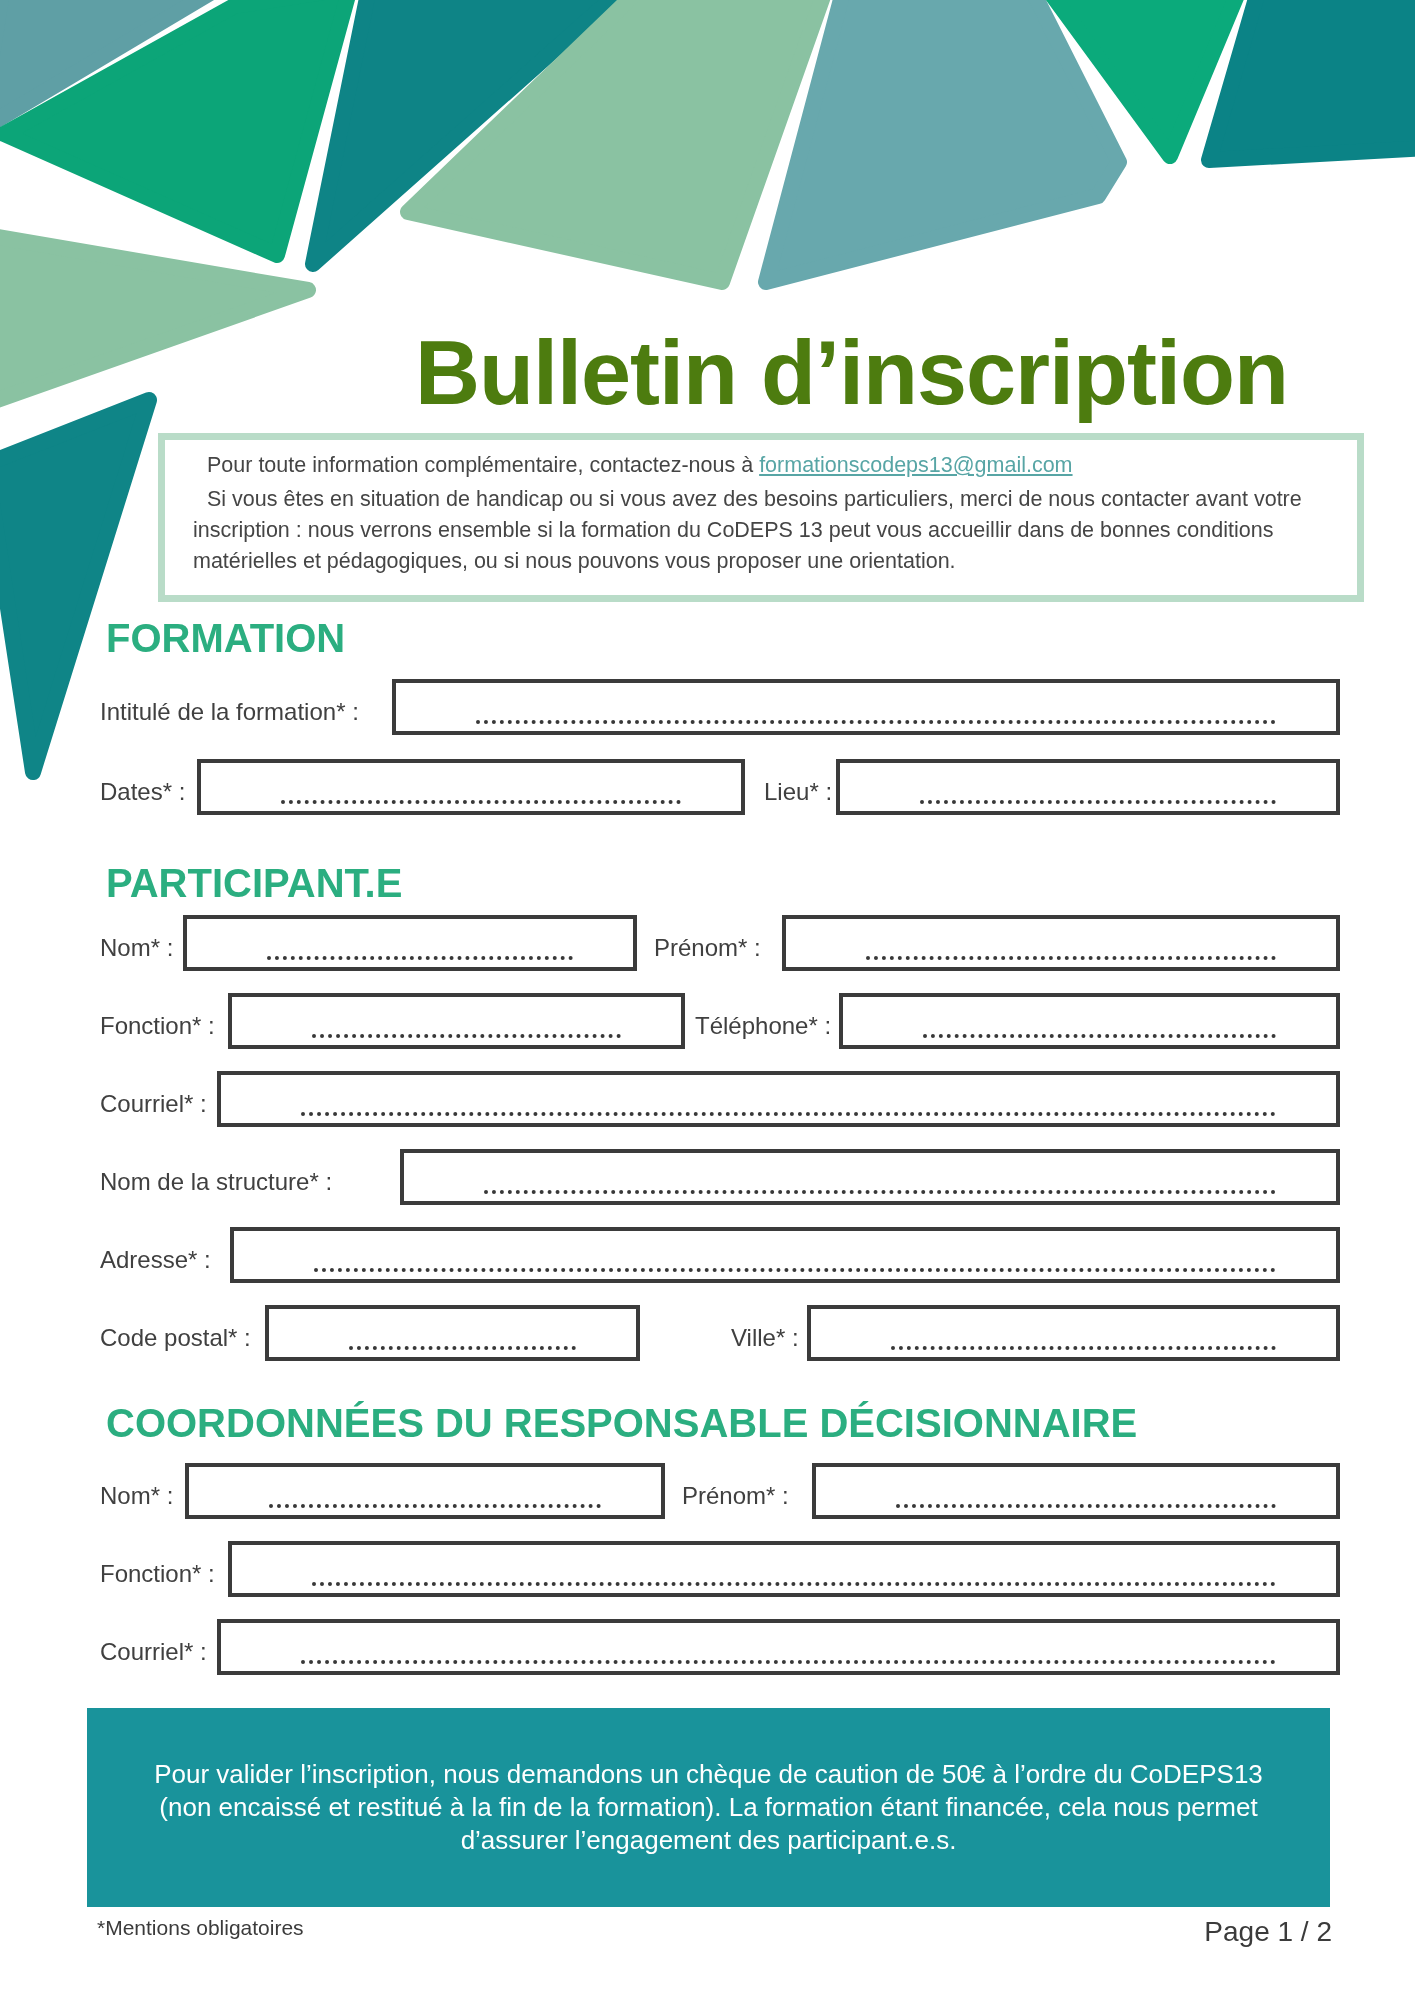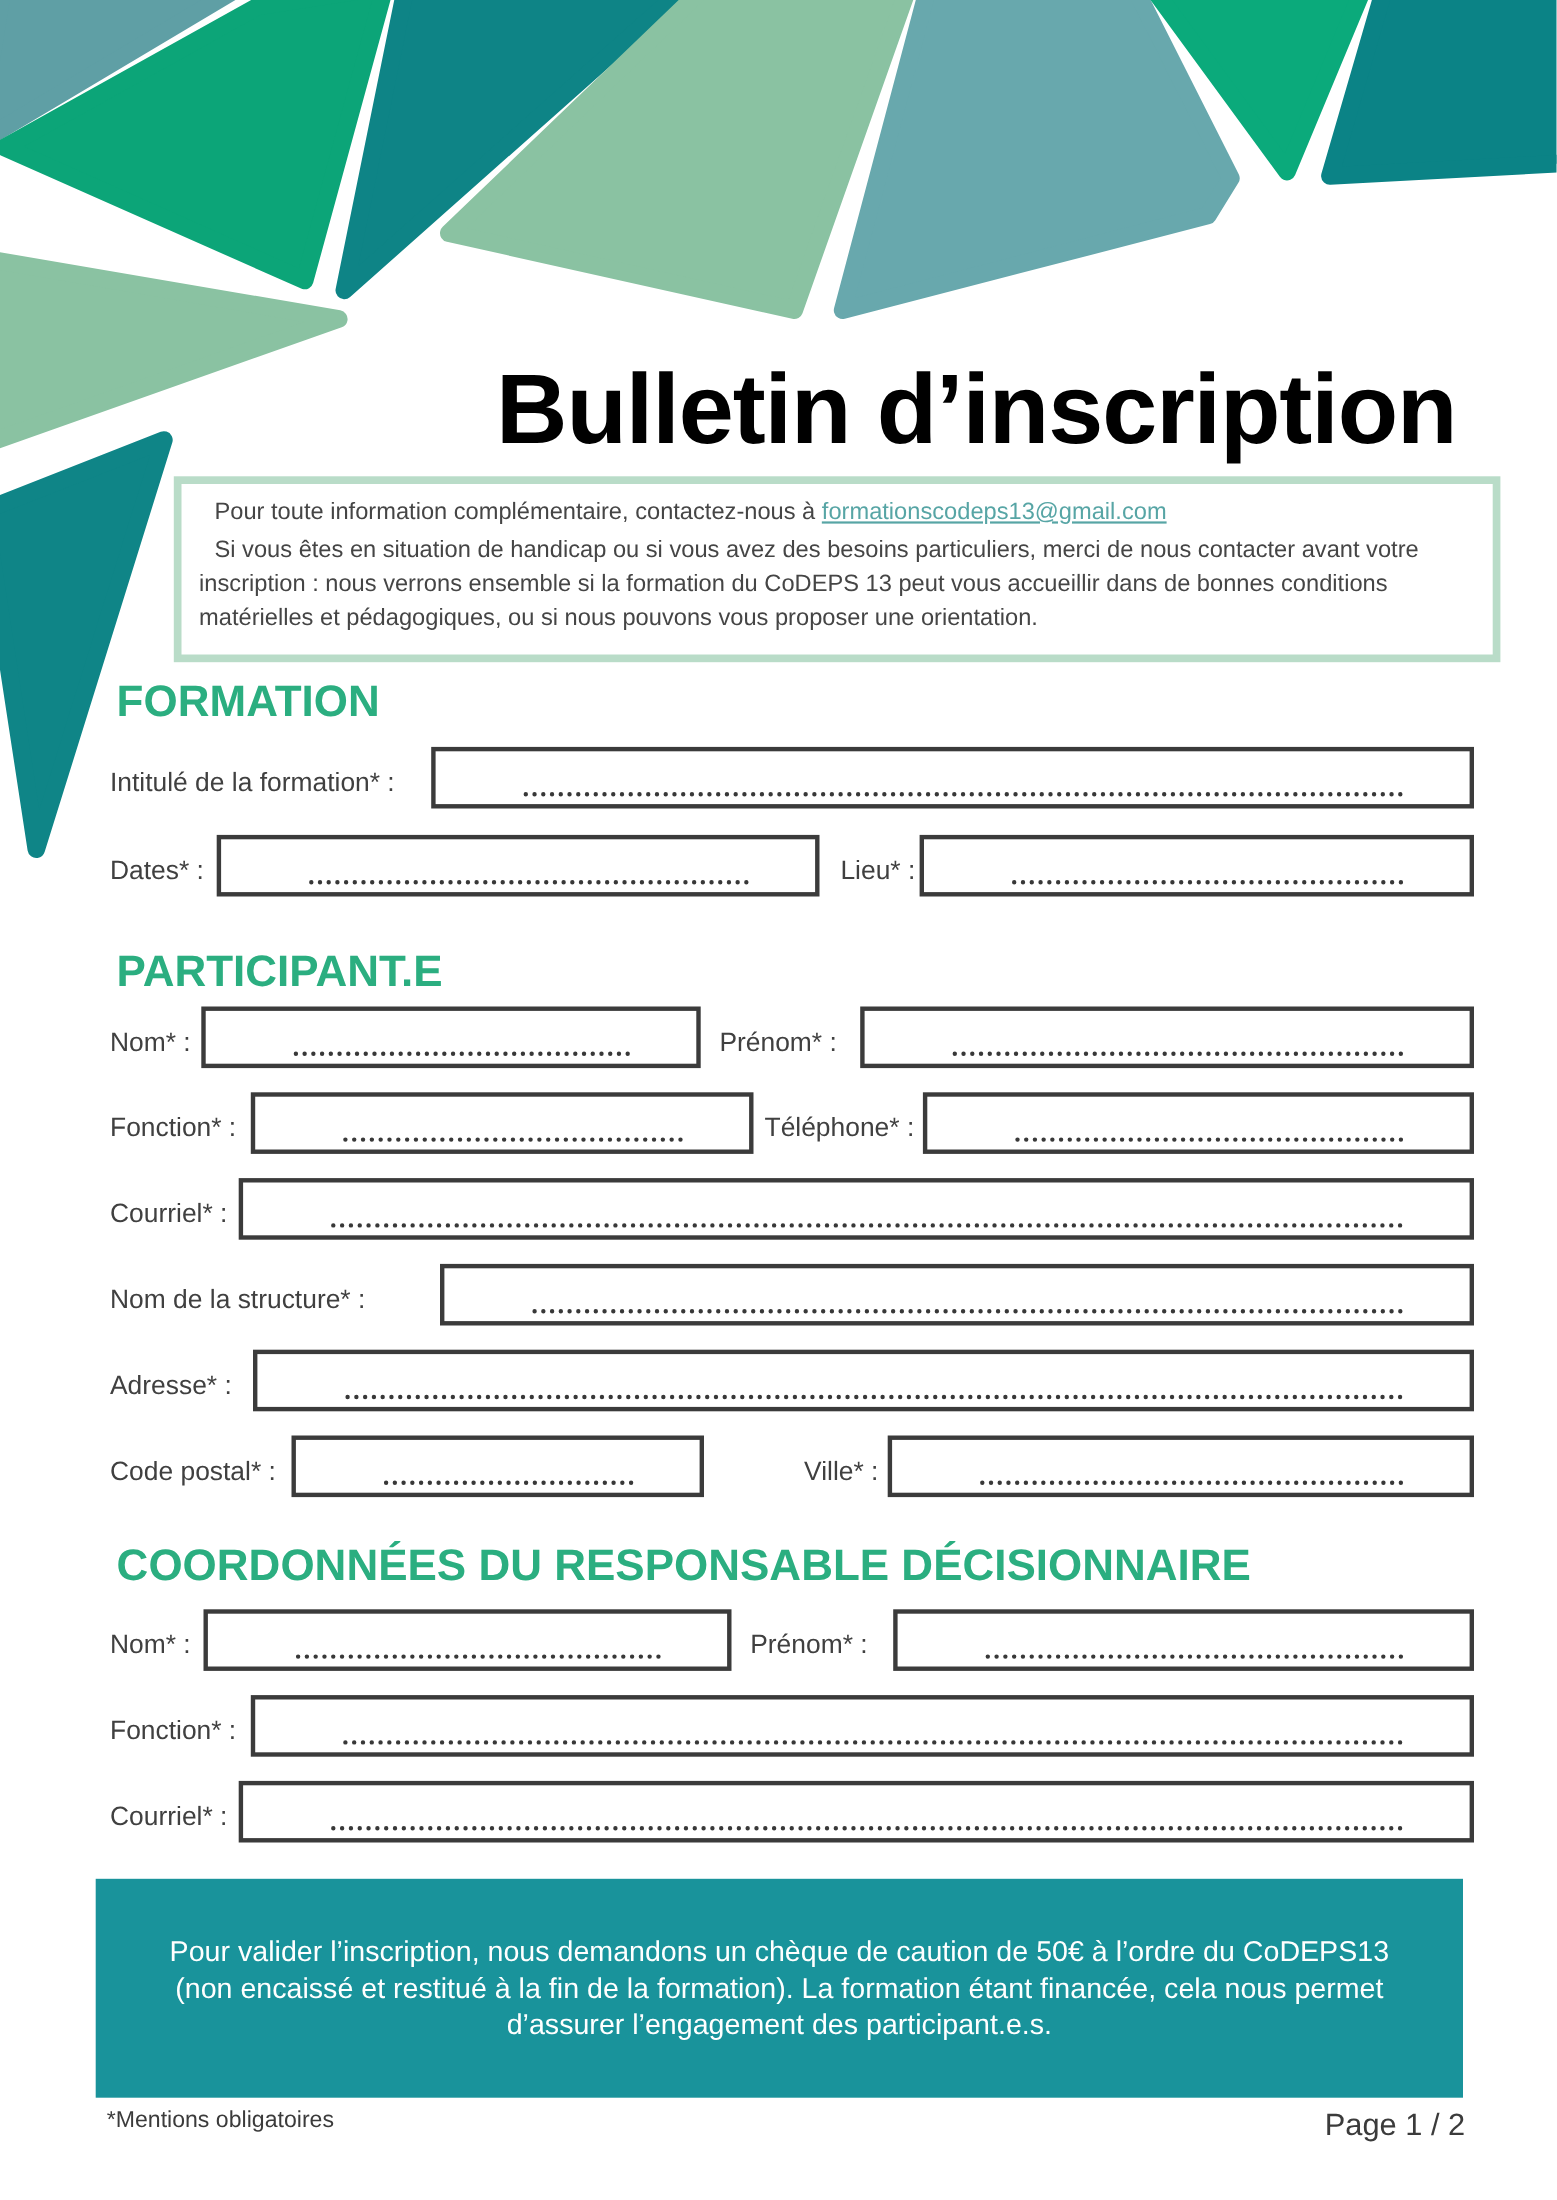--- a/index.html
+++ b/index.html
@@ -4,31 +4,31 @@
 <style>
   html,body{margin:0;padding:0;}
   body{
     width:1415px;height:2000px;position:relative;background:#ffffff;
     font-family:"Liberation Sans","DejaVu Sans",sans-serif;
     overflow:hidden;
   }
   #deco{position:absolute;left:0;top:0;width:1415px;height:800px;pointer-events:none;}
   #deco polygon{stroke-width:16;stroke-linejoin:round;}
   .page-title{
-    position:absolute;left:420px;top:328px;width:935px;
-    font-size:90px;font-weight:bold;color:#000000;text-align:center;
+    position:absolute;left:384px;top:328px;width:935px;
+    font-size:90px;font-weight:bold;color:#4d7c0f;text-align:center;
     line-height:1;letter-spacing:-1px;white-space:nowrap;
   }
   .info-box{
     position:absolute;left:158px;top:433px;width:1158px;height:145px;
     border:7px solid #b9dcc8;background:#ffffff;
     padding:10px 18px 0 16px;box-sizing:content-box;
   }
   .info-box p{
-    margin:0 0 3px 0;font-size:21.5px;line-height:31px;color:#454545;
+    margin:0 0 3px 12px;font-size:21.5px;line-height:31px;color:#454545;
     text-indent:14px;
   }
   .email-link{color:#57a5a5;text-decoration:underline;cursor:pointer;}
   .section-heading{
     position:absolute;left:106px;font-size:40px;font-weight:bold;
     color:#2bae80;letter-spacing:0px;white-space:nowrap;
   }
   .field-label{
     position:absolute;font-size:24px;color:#404040;white-space:nowrap;line-height:1.2;
   }

